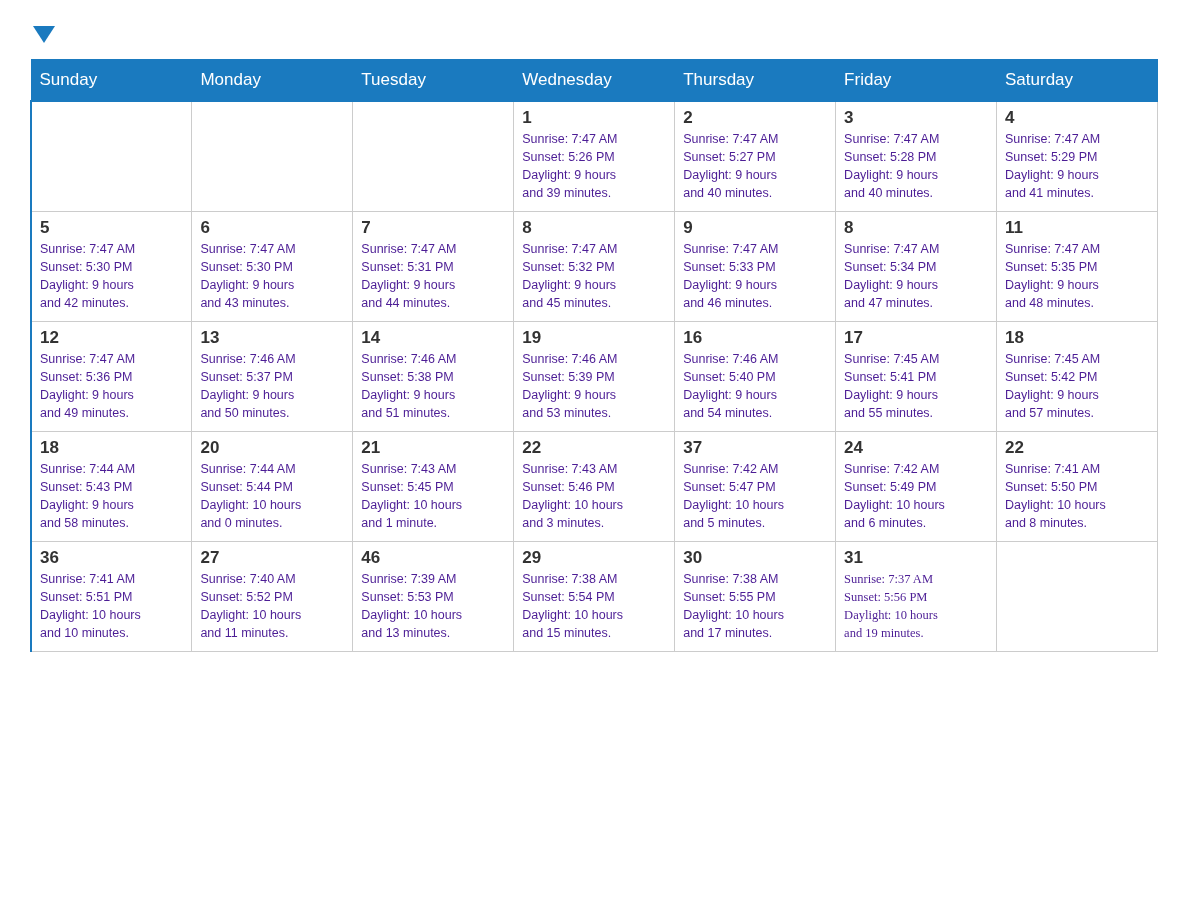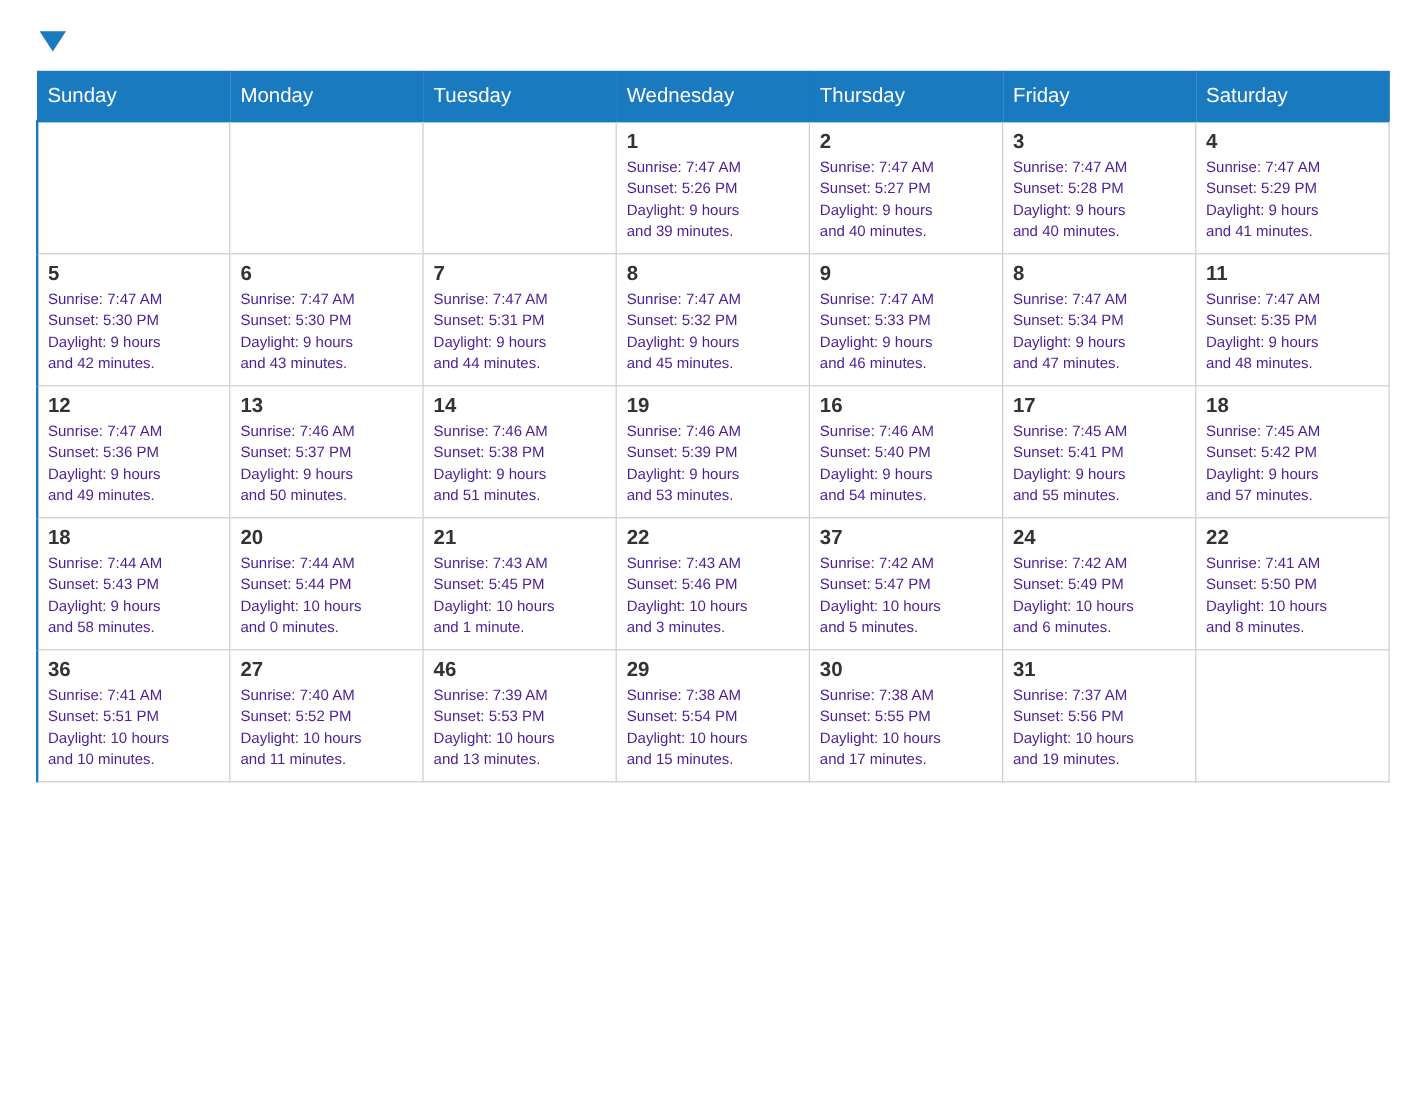--- a/index.html
+++ b/index.html
@@ -354,21 +354,21 @@
         </td>
         <td>
           <span class="day-number">30</span>
           <div class="day-info" style="white-space: pre-line;">Sunrise: 7:38 AM
 Sunset: 5:55 PM
 Daylight: 10 hours
 and 17 minutes.</div>
         </td>
         <td>
           <span class="day-number">31</span>
-          <div class="day-info" style="white-space: pre-line;">Sunrise: 7:37 AM
+          <div class="day-info" style="white-space: pre-line; font-family: Liberation Serif, serif;">Sunrise: 7:37 AM
 Sunset: 5:56 PM
 Daylight: 10 hours
 and 19 minutes.</div>
         </td>
         <td class="empty-cell"></td>
       </tr>
     </tbody>
 </table>
 
 </body></html>

